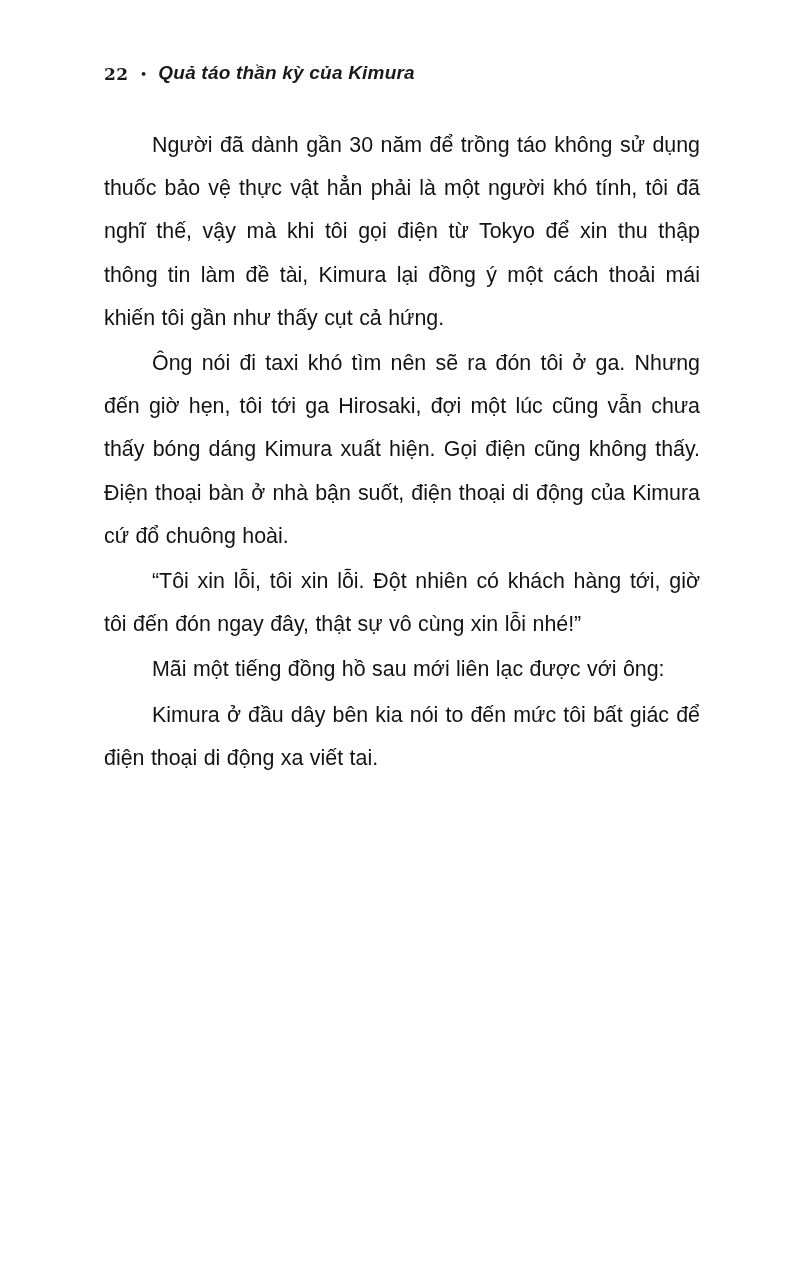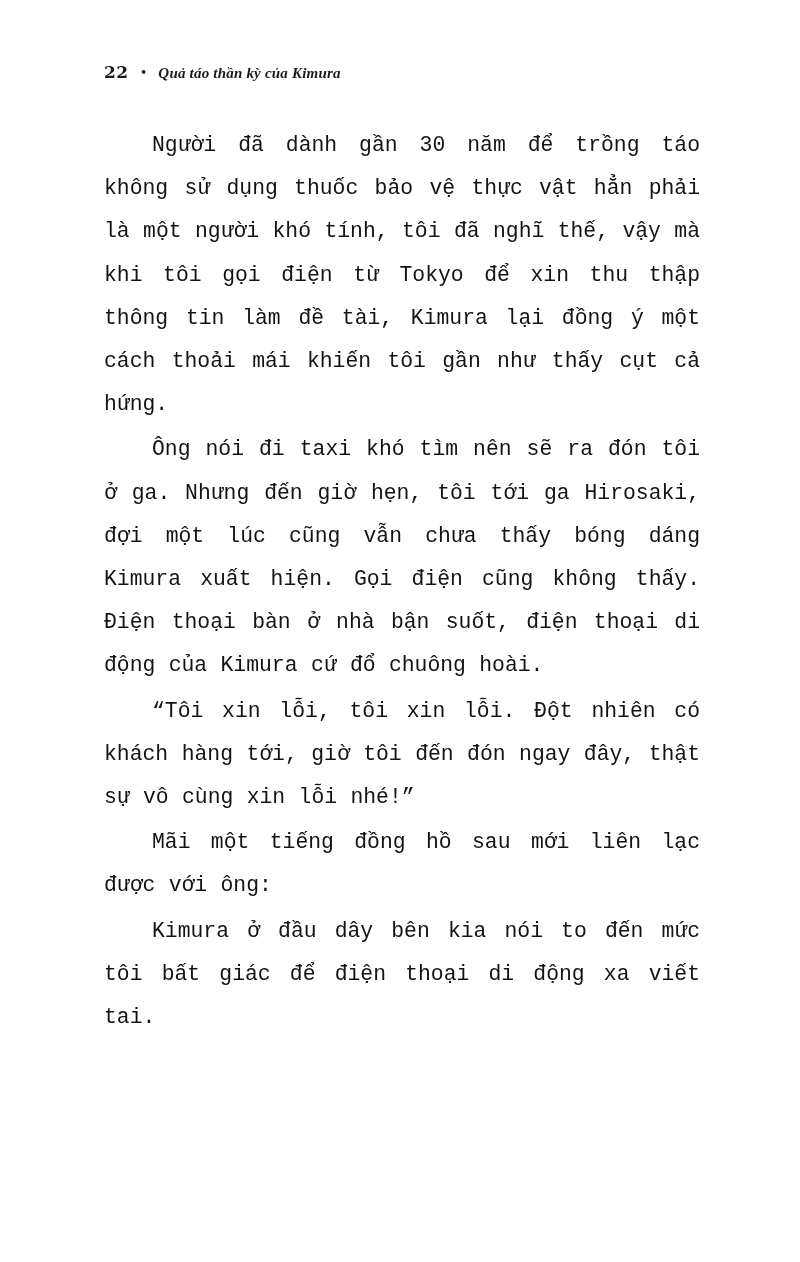--- a/index.html
+++ b/index.html
@@ -37,37 +37,37 @@
     color: #1a1a1a;
     letter-spacing: 0.5px;
   }
   .folio-sep {
     font-size: 13px;
     color: #1a1a1a;
     position: relative;
     top: -2px;
   }
   .head-title {
-    font-family: Liberation Serif, serif;
+    font-family: Liberation Sans, sans-serif;
     font-style: italic;
     font-weight: 700;
-    font-size: 15px;
+    font-size: 19px;
     color: #1a1a1a;
     letter-spacing: 0.2px;
   }
   .body-text {
     position: absolute;
     top: 124px;
     left: 104px;
     width: 600px;
   }
   .body-text p {
     margin: 0 4px 2px 0;
     text-indent: 48px;
-    font-family: Liberation Mono, monospace;
+    font-family: Liberation Sans, sans-serif;
     font-size: 21.4px;
     line-height: 43.2px;
     text-align: justify;
     text-justify: inter-word;
     color: #131313;
     word-spacing: 0.5px;
   }
   .body-text p:last-child {
     margin-bottom: 0;
   }

